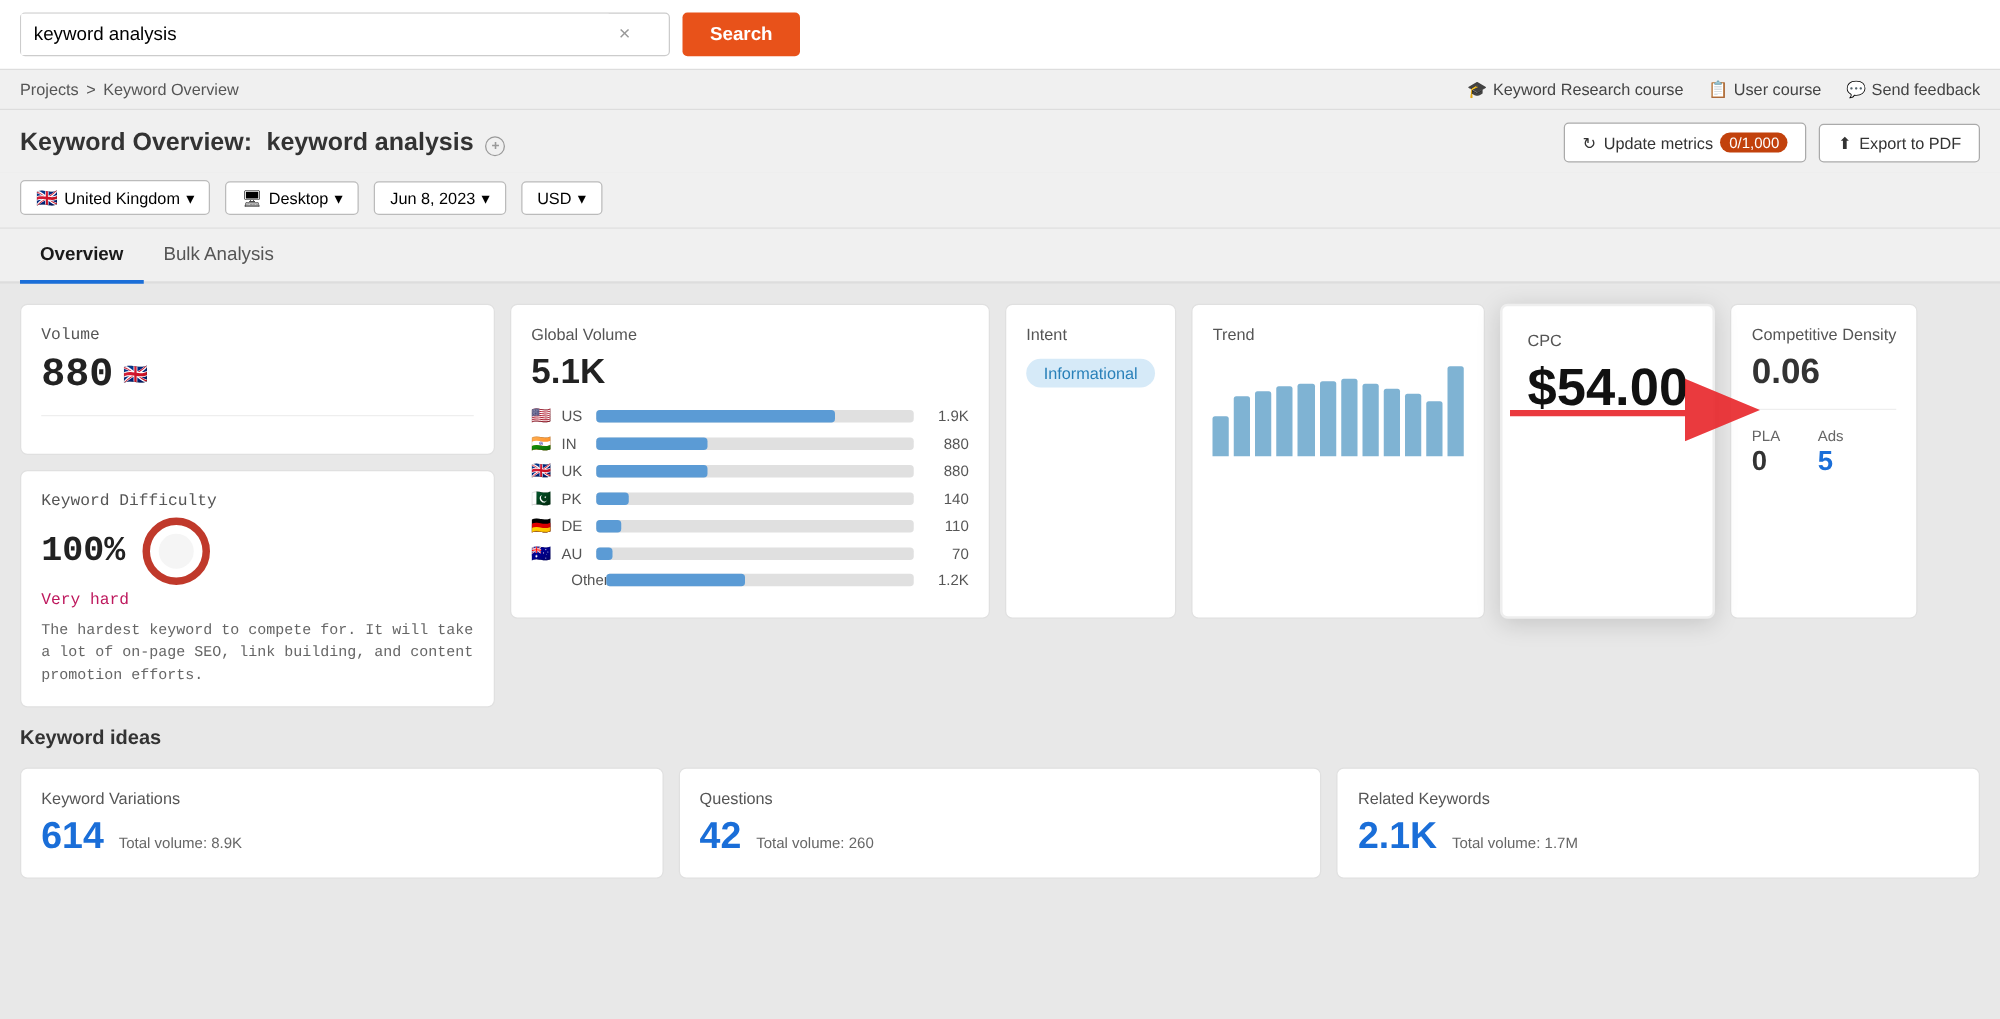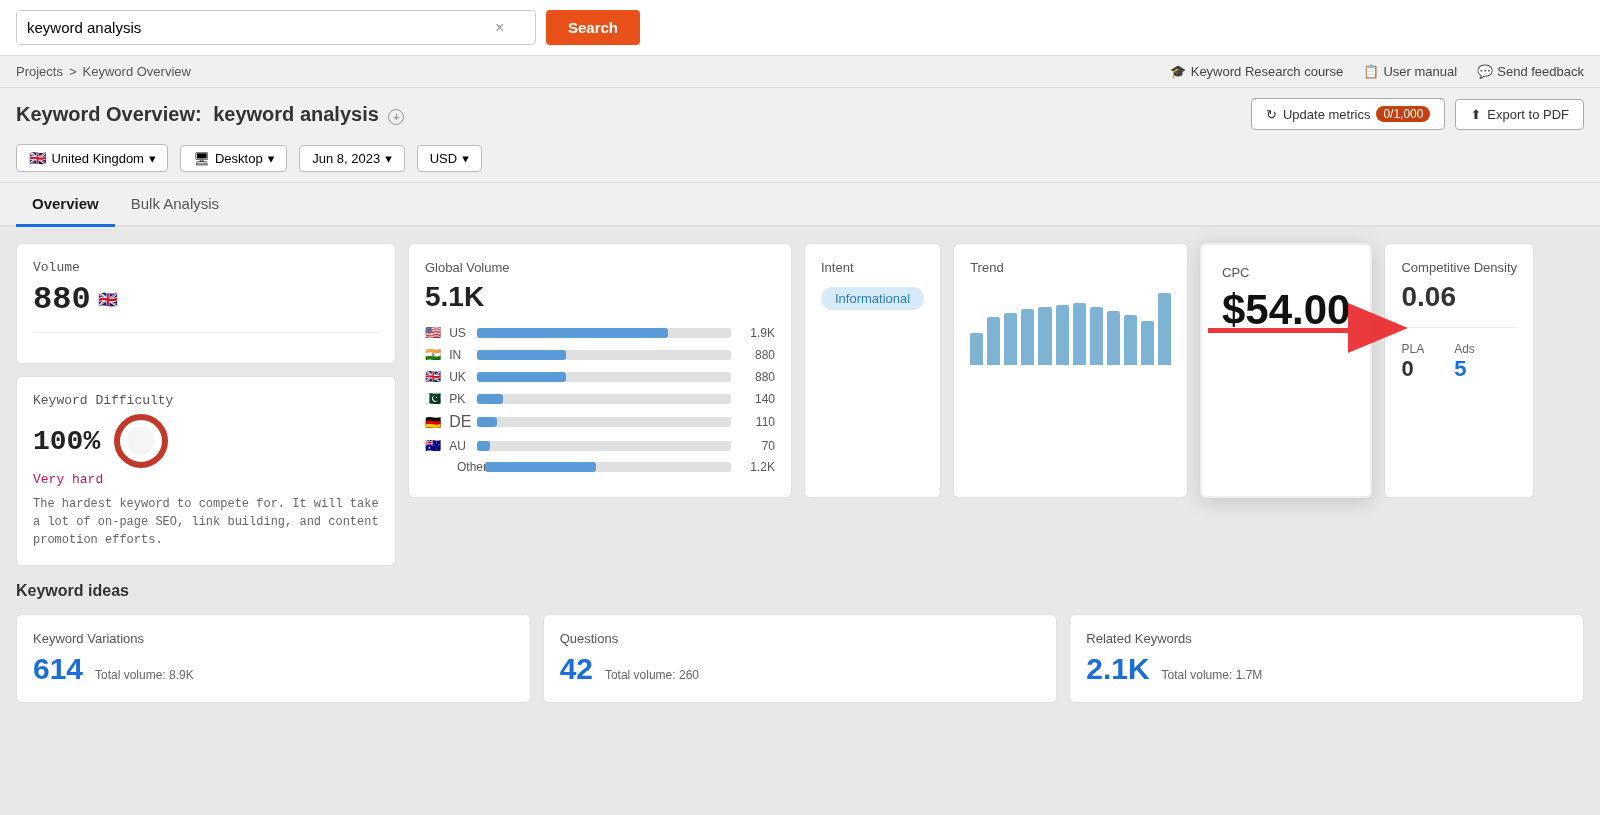--- a/index.html
+++ b/index.html
@@ -117,21 +117,21 @@
     <span>&gt;</span>
     <span>Keyword Overview</span>
   </div>
   <div class="action-links">
     <span>
       <span>🎓</span>
       <span>Keyword Research course</span>
     </span>
     <span>
       <span>📋</span>
-      <span>User manual</span>
+      <span>User course</span>
     </span>
     <span>
       <span>💬</span>
       <span>Send feedback</span>
     </span>
   </div>
 </div>
 
 <div class="page-header">
   <div>
@@ -241,21 +241,21 @@
           <div class="bar-row">
             <span>🇵🇰</span>
             <span style="width:20px;font-size:12px;color:#555;">PK</span>
             <div class="bar-track">
                 <div class="bar-fill" style="width:10%;"></div>
               </div>
             <span class="bar-val">140</span>
           </div>
           <div class="bar-row">
             <span>🇩🇪</span>
-            <span style="width:20px;font-size:16px;color:#555;">DE</span>
+            <span style="width:20px;font-size:12px;color:#555;">DE</span>
             <div class="bar-track">
                 <div class="bar-fill" style="width:8%;"></div>
               </div>
             <span class="bar-val">110</span>
           </div>
           <div class="bar-row">
             <span>🇦🇺</span>
             <span style="width:20px;font-size:12px;color:#555;">AU</span>
             <div class="bar-track">
                 <div class="bar-fill" style="width:5%;"></div>

